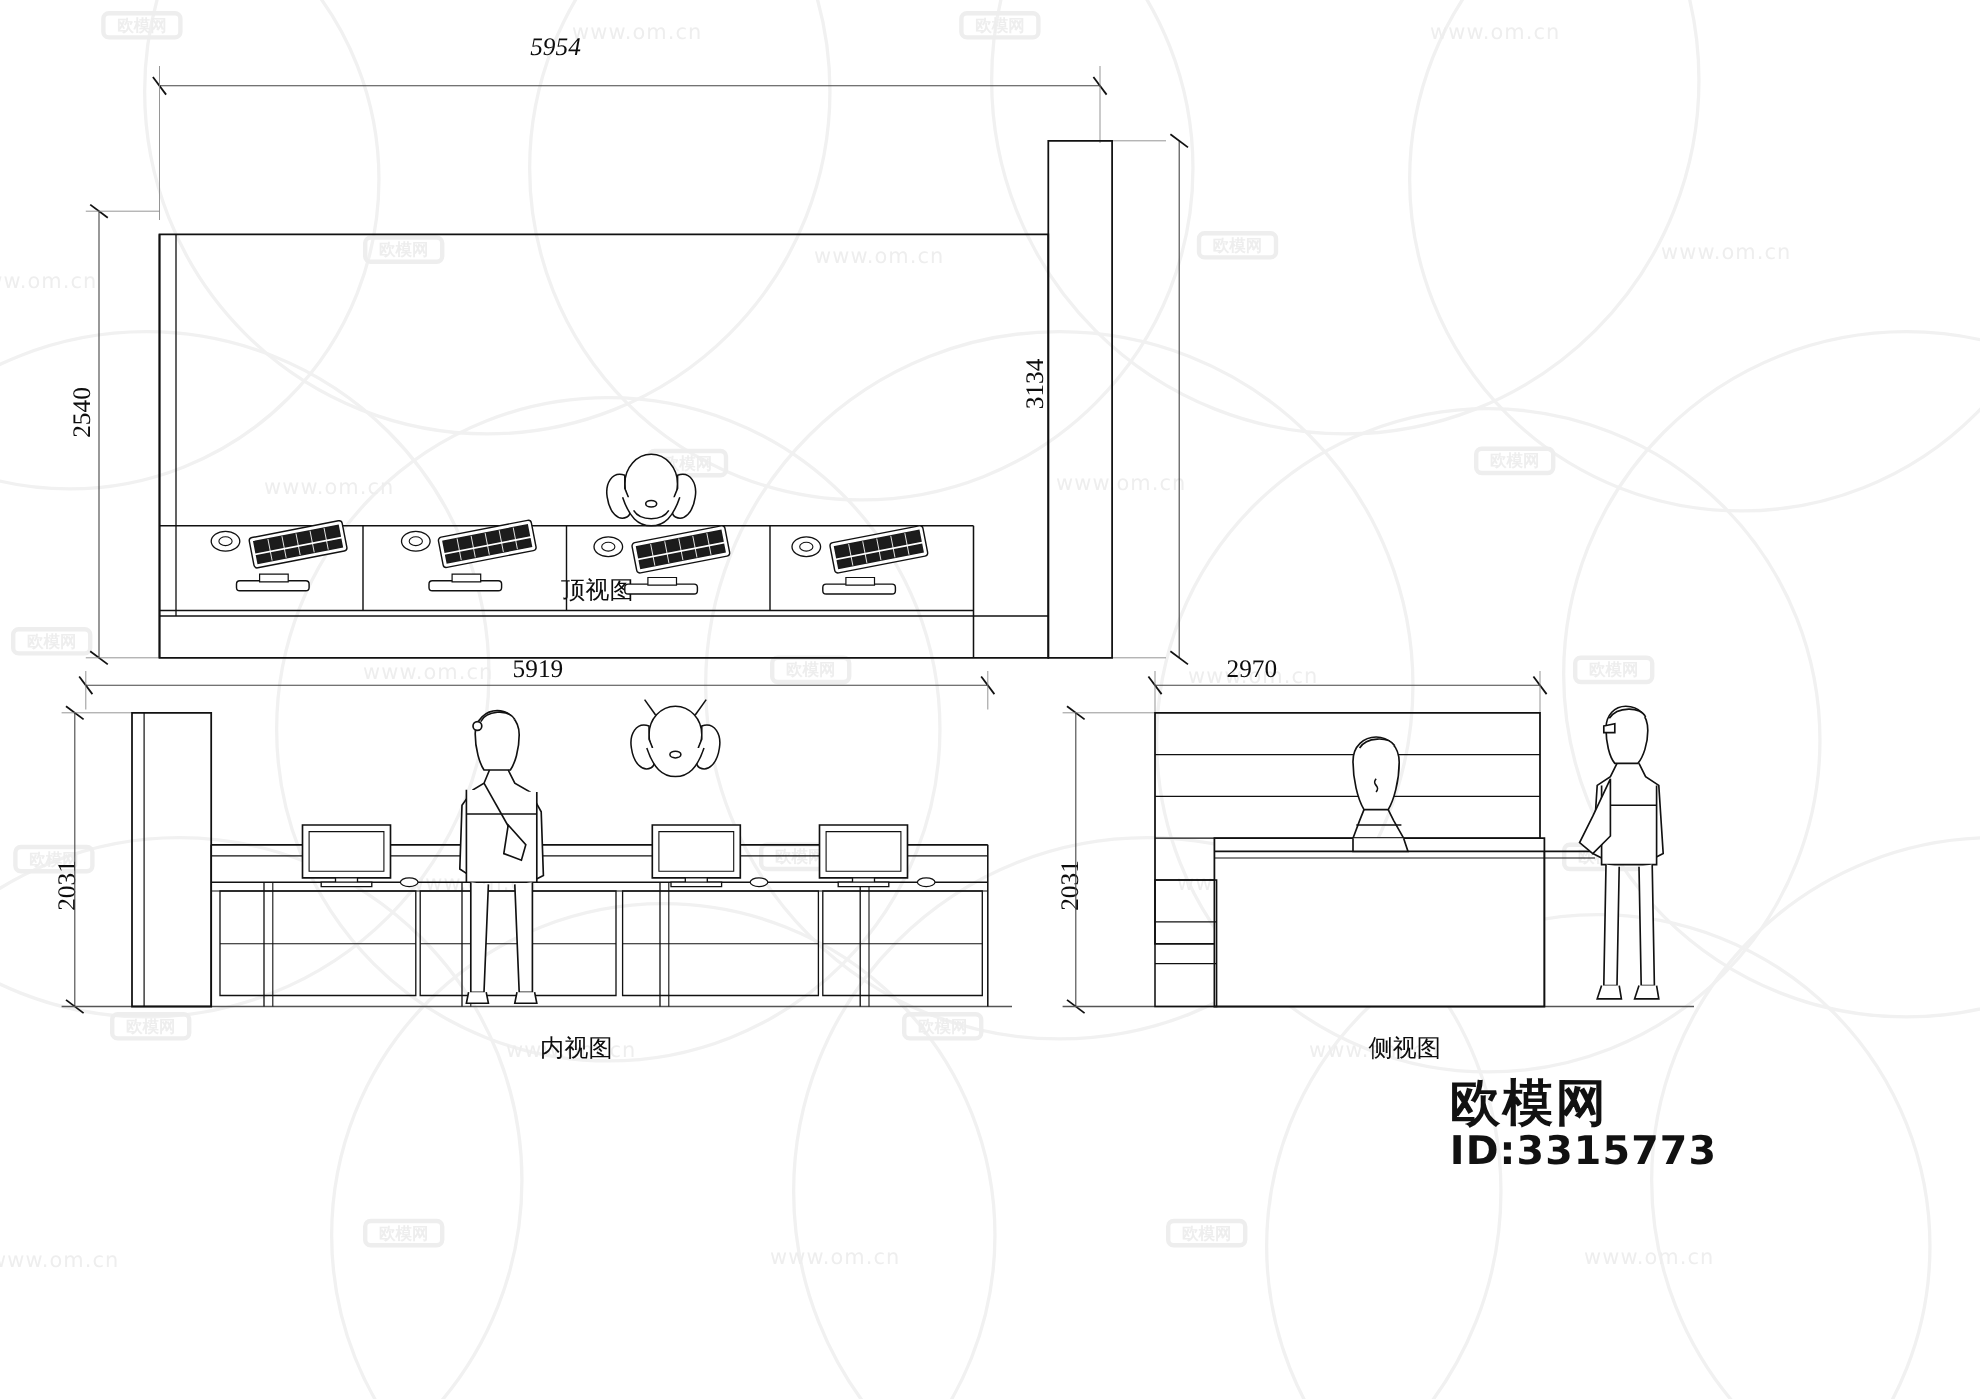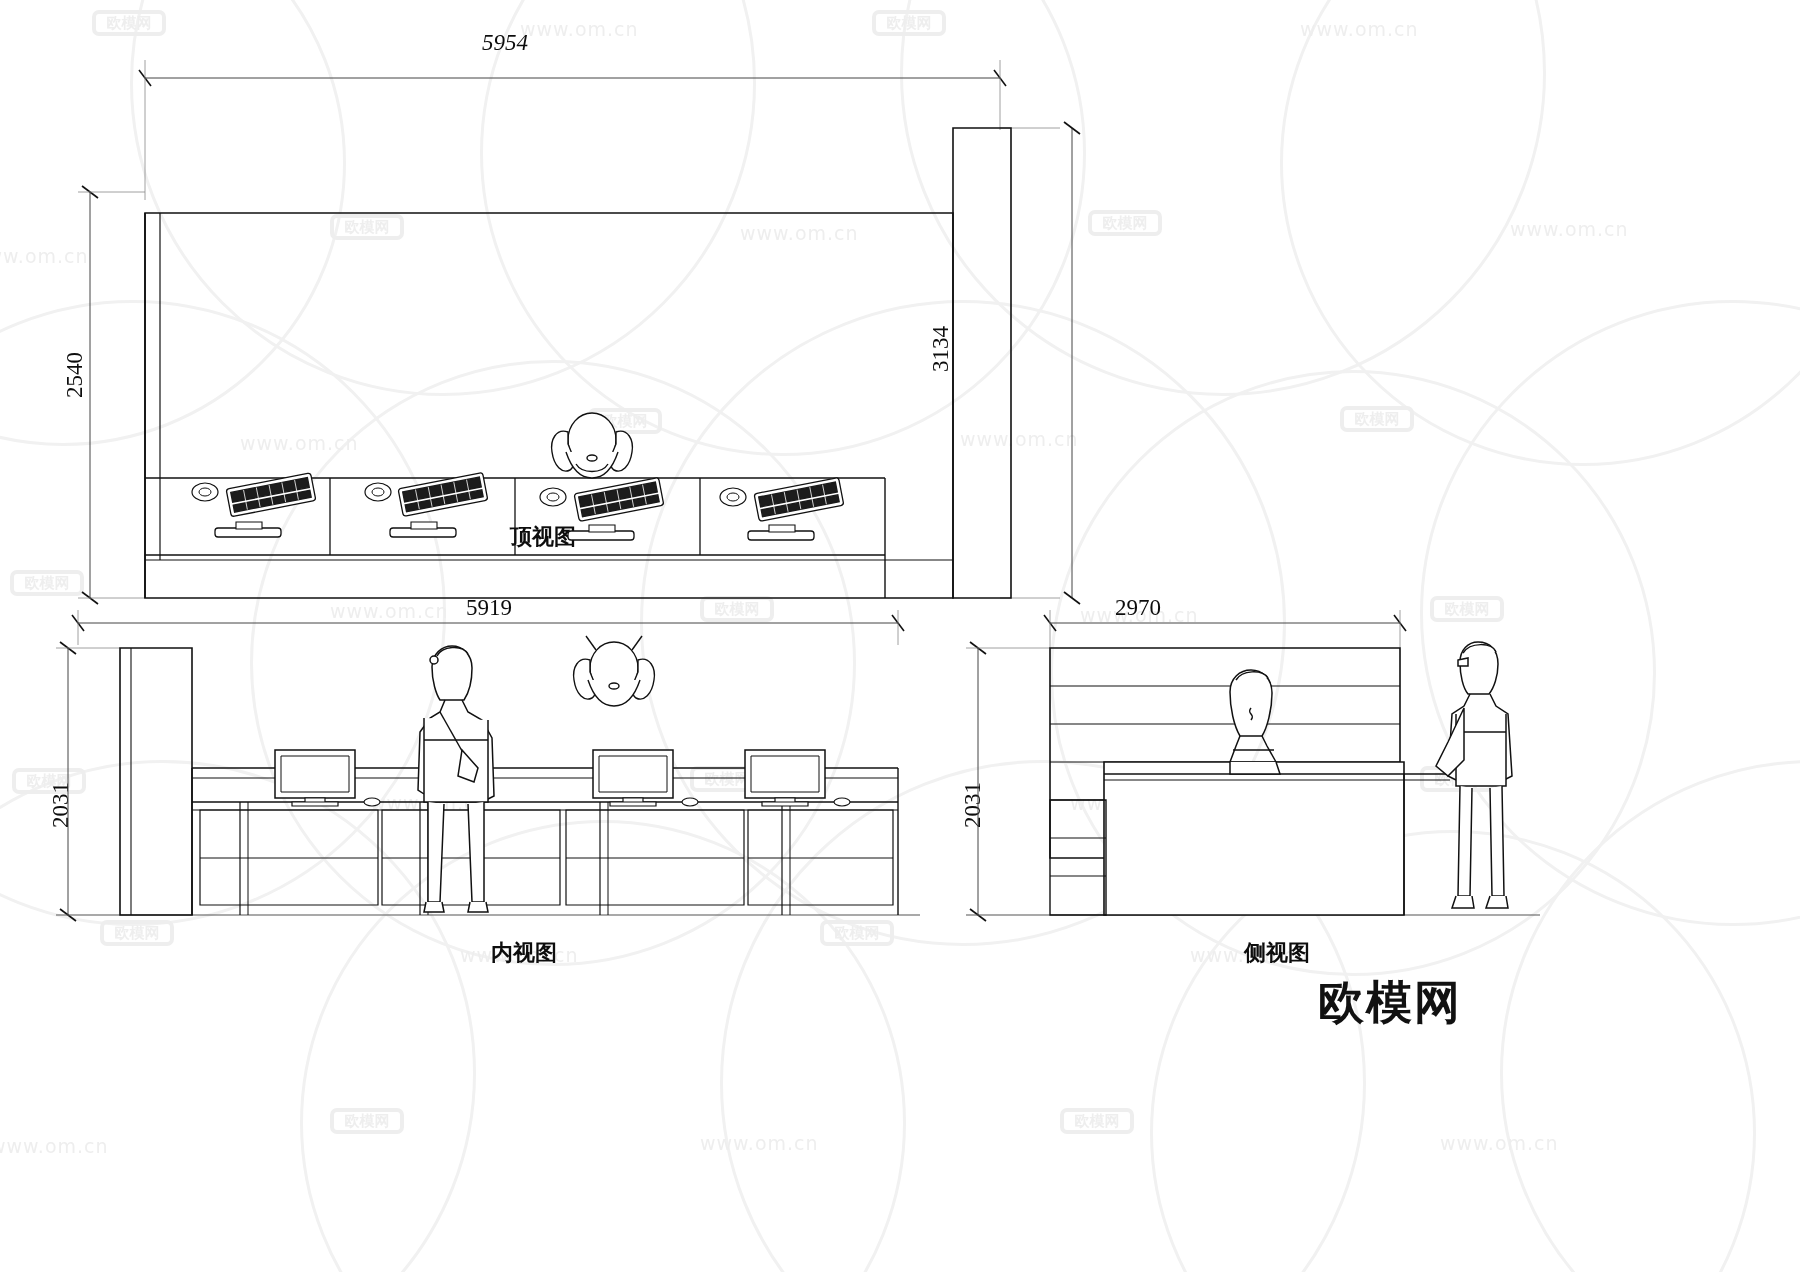--- a/index.html
+++ b/index.html
@@ -46,21 +46,21 @@
     position:absolute;z-index:4;
     font-family:"Liberation Serif", serif;
     font-size:23px;color:#0d0d0d;
     white-space:nowrap;
   }
   .dimtxt.rot{transform:rotate(-90deg);transform-origin:left top;}
 
   .viewlabel{
     position:absolute;z-index:4;
     font-family:"Liberation Serif","DejaVu Sans",serif;
-    font-size:22px;color:#0d0d0d;white-space:nowrap;font-weight:bold;
+    font-size:22px;color:#0d0d0d;white-space:nowrap;
   }
   .maintitle{
     position:absolute;z-index:4;
     font-family:"Liberation Serif","DejaVu Sans",serif;
     font-size:44px;color:#0a0a0a;white-space:nowrap;letter-spacing:2px;
   }
 
   .brand{
     position:absolute;z-index:6;
     font-family:"DejaVu Sans",sans-serif;
@@ -453,14 +453,15 @@
       <path d="M550 306 L546 318 L568 318 L566 306"></path>
     </g>
   </svg>
 
   <div class="dimtxt" style="left:1115px;top:595px;">2970</div>
   <div class="dimtxt rot" style="left:960px;top:828px;">2031</div>
   <div class="viewlabel" style="left:1244px;top:938px;">侧视图</div>
 
 
   <div class="brand brand-name" style="left:1318px;top:972px;">欧模网</div>
+  <div class="brand brand-id" style="left:1318px;top:1026px;">ID:3315773</div>
 
 </div>
 
 </body></html>

